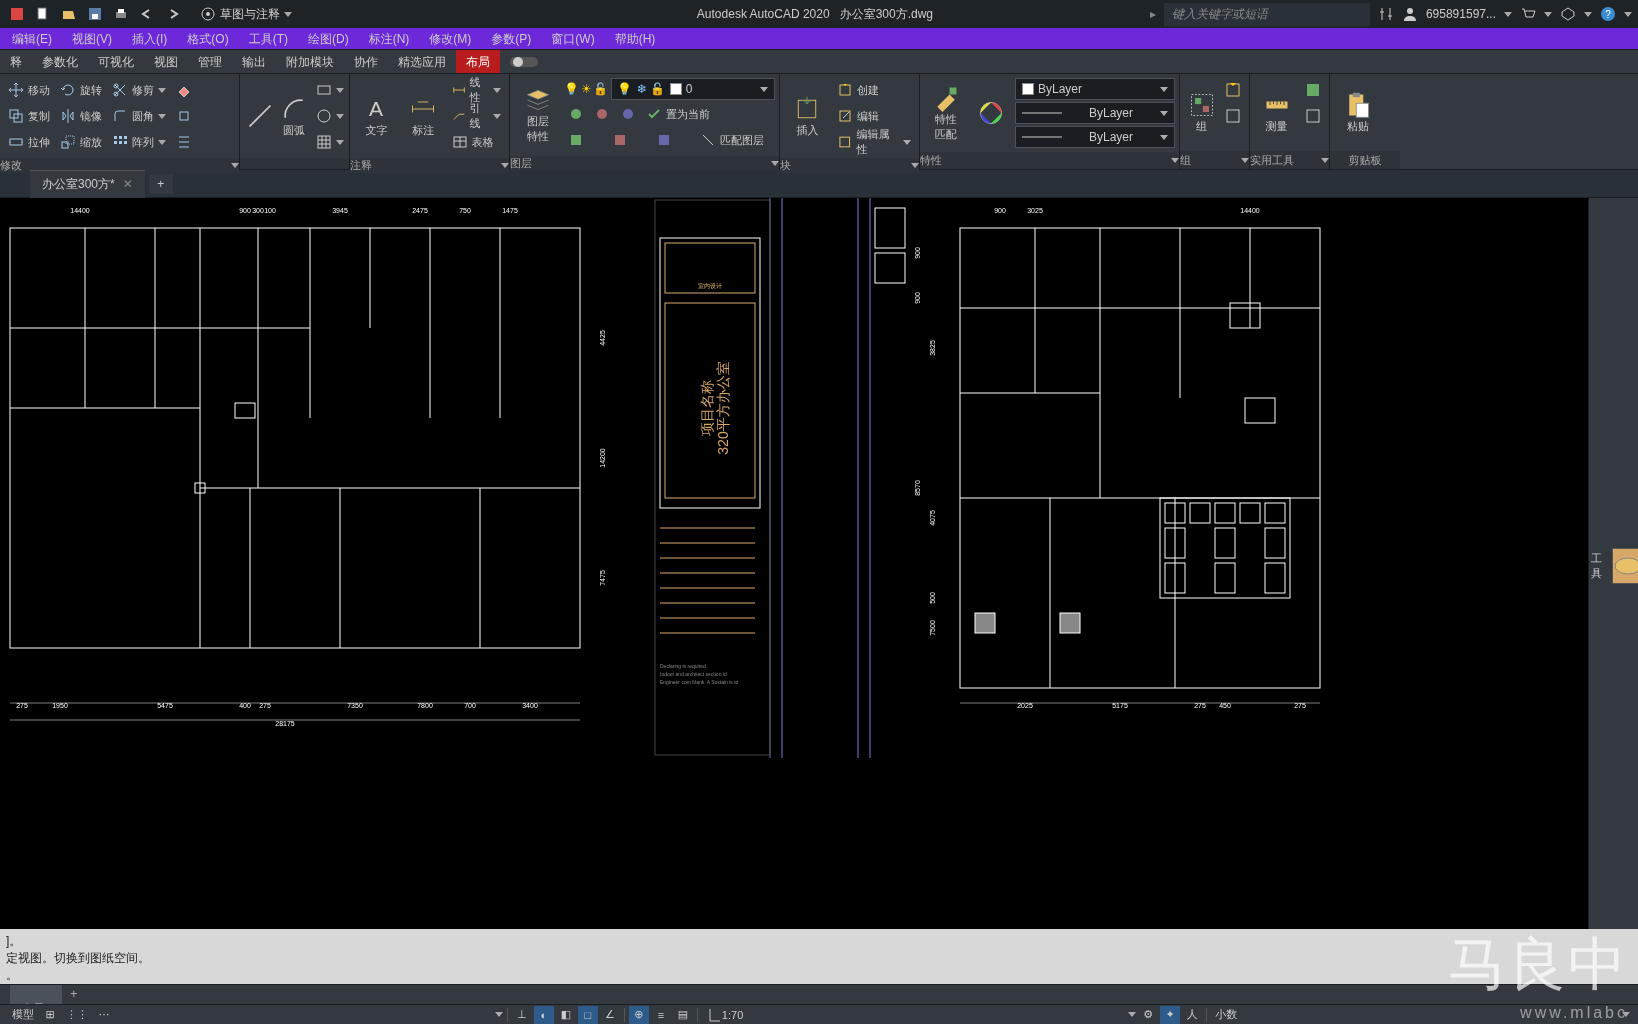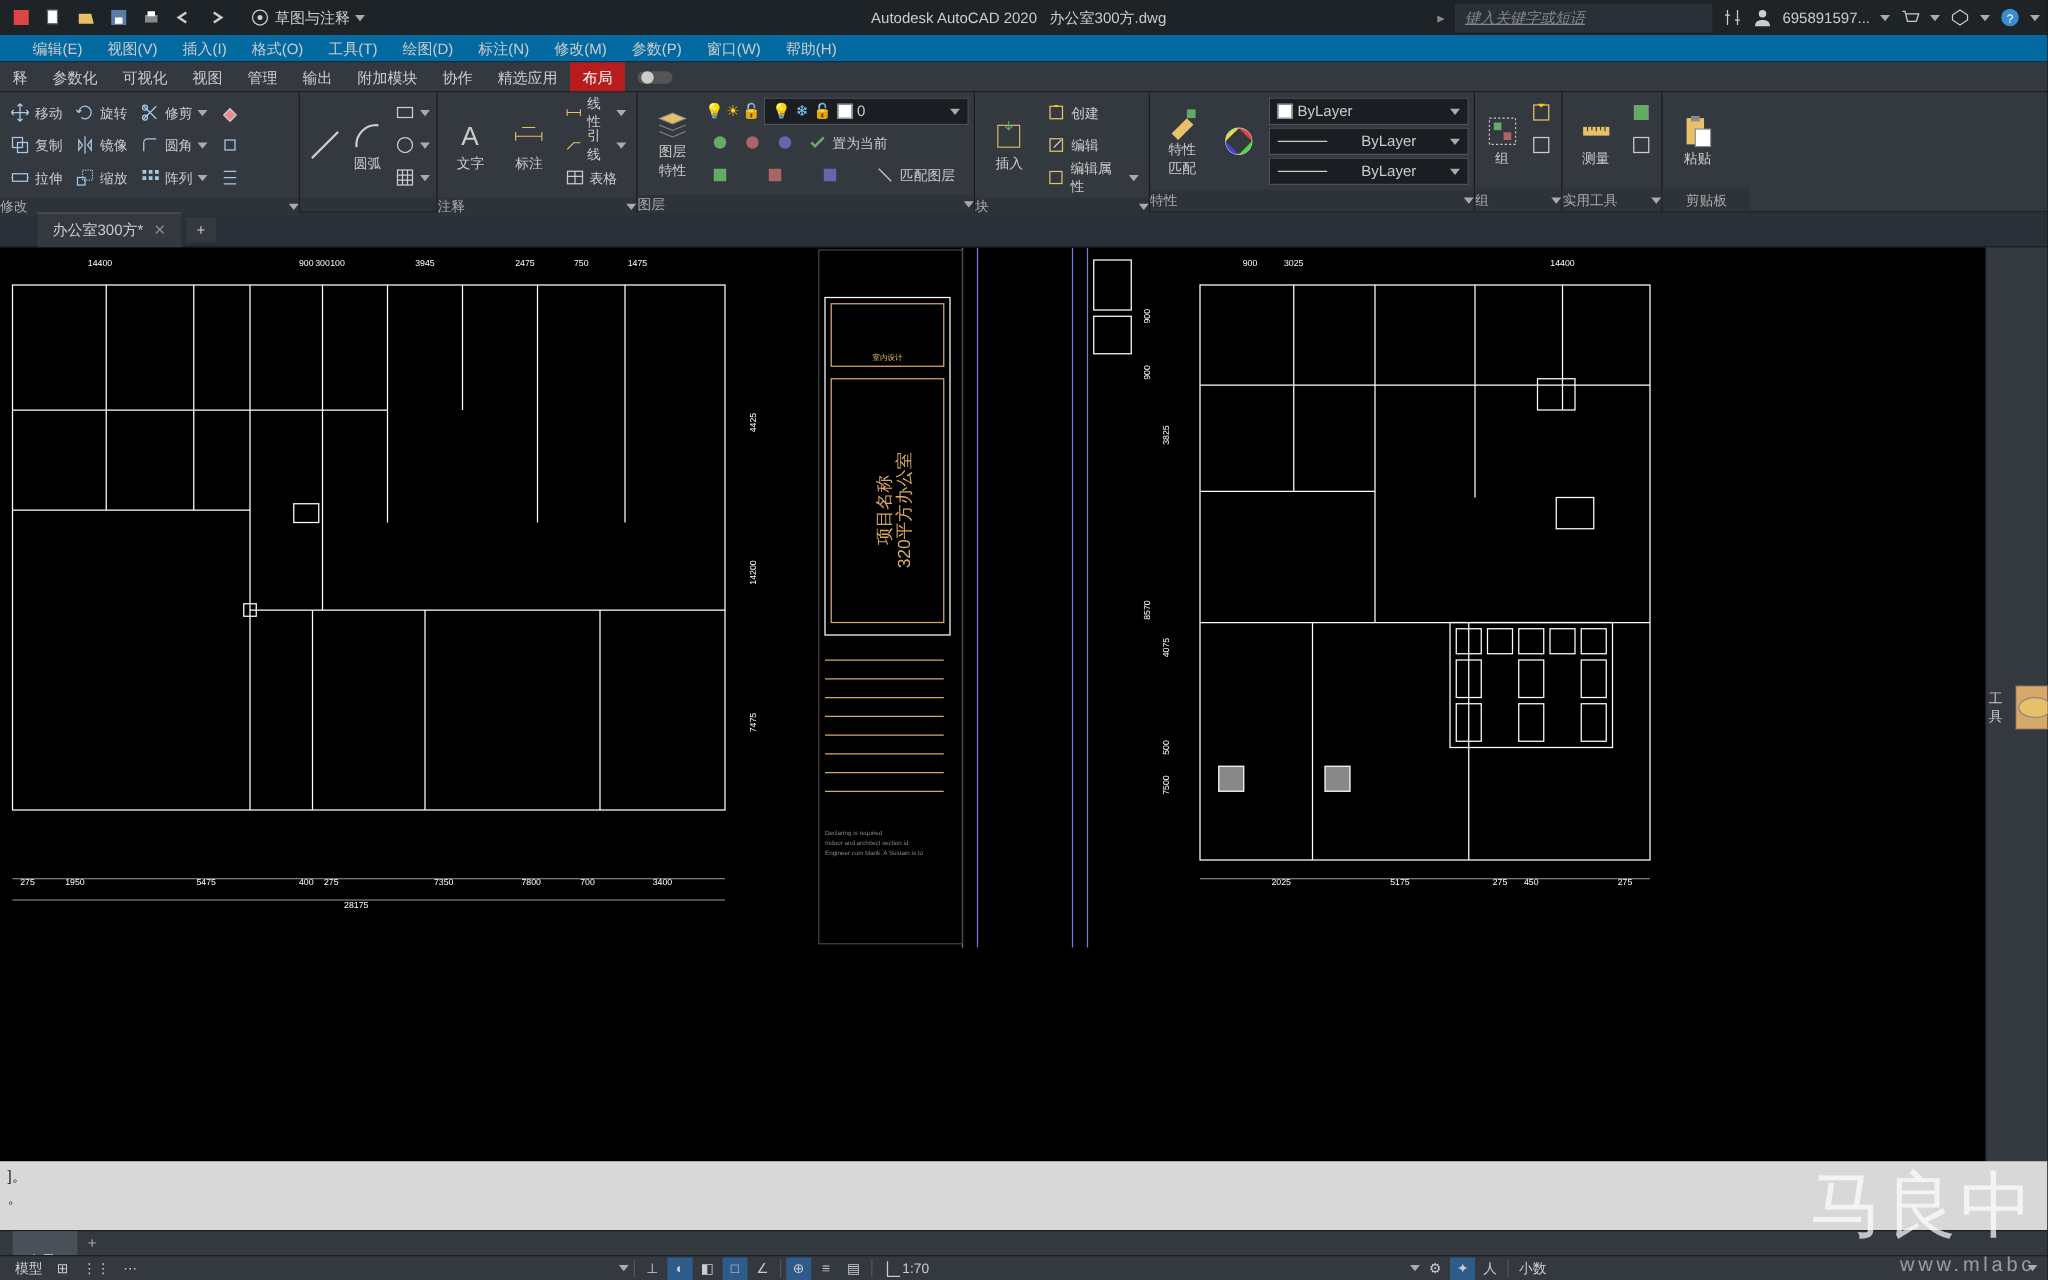--- a/index.html
+++ b/index.html
@@ -5,25 +5,25 @@
 * { margin:0; padding:0; box-sizing:border-box; font-family:"Microsoft YaHei",Arial,sans-serif; user-select:none; }
 body { background:#33393f; color:#ccc; font-size:12px; width:1638px; height:1024px; overflow:hidden; position:relative; }
 
 
 .titlebar { height:28px; background:#1e2328; display:flex; align-items:center; padding:0 6px; }
 .qat { display:flex; gap:4px; align-items:center; }
 .qat-btn { width:22px; height:22px; display:flex; align-items:center; justify-content:center; cursor:pointer; }
 .workspace-sel { display:flex; align-items:center; gap:4px; padding:0 8px; margin-left:8px; color:#ccc; }
 .title-center { flex:1; text-align:center; color:#ccc; font-size:12px; }
 .title-right { display:flex; align-items:center; gap:8px; }
-.search-box { background:#2a3038; color:#888; padding:3px 8px; width:206px; font-style:italic;text-decoration:underline; }
+.search-box { background:#2a3038; color:#888; padding:3px 8px; width:206px; font-style:italic; }
 .user-info { display:flex; align-items:center; gap:6px; color:#ccc; }
 
 
-.menubar { height:22px; background:#0369a1; display:flex; padding-left:16px; border-bottom:1px solid #1a1d21; }
+.menubar { height:22px; background:#6d28d9; display:flex; padding-left:2px; border-bottom:1px solid #1a1d21; }
 .menu-item { padding:3px 10px; color:#ccc; cursor:pointer; }
 
 
 .ribbon-tabs { height:24px; background:#33393f; display:flex; border-bottom:1px solid #1a1d21; }
 .ribbon-tab { padding:4px 10px; color:#ccc; cursor:pointer; font-size:12px; }
 .ribbon-tab.active { background:#b91c1c; color:#fff; }
 
 
 .ribbon { height:96px; background:#33393f; display:flex; border-bottom:1px solid #1a1d21; }
 .panel { border-right:1px solid #1a1d21; display:flex; flex-direction:column; }
@@ -806,20 +806,21 @@
         <rect x="4" y="4" width="20" height="20" fill="#e8d8a8" stroke="#888"></rect>
       </svg>
     </div>
   <div style="flex:1"></div>
   <div class="rt-vtext">厨房类</div>
   <div class="rt-vtext">地面</div>
 </div>
 
 <div class="cmdline">
   <div>]。</div>
+  <div>定视图。切换到图纸空间。</div>
   <div>。</div>
 </div>
 
 <div class="layouttabs">
   <div class="layouttab">布局2</div>
   <div class="layouttab-add">+</div>
 </div>
 
 <div class="statusbar">
   <div class="status-btn">模型</div>

